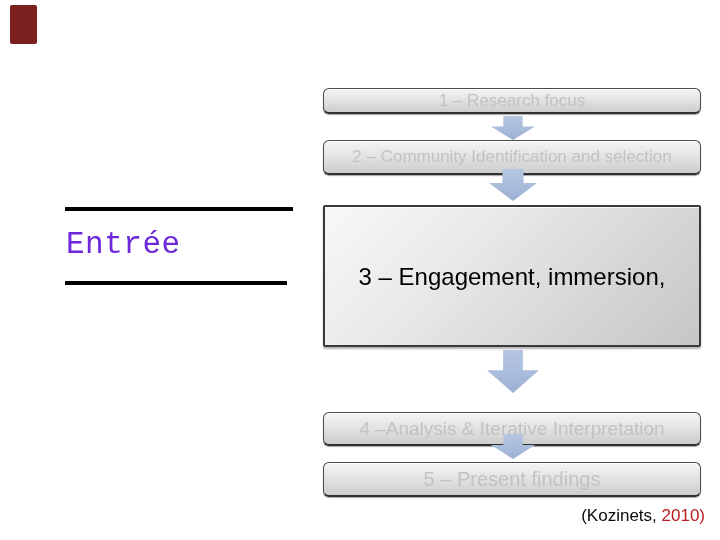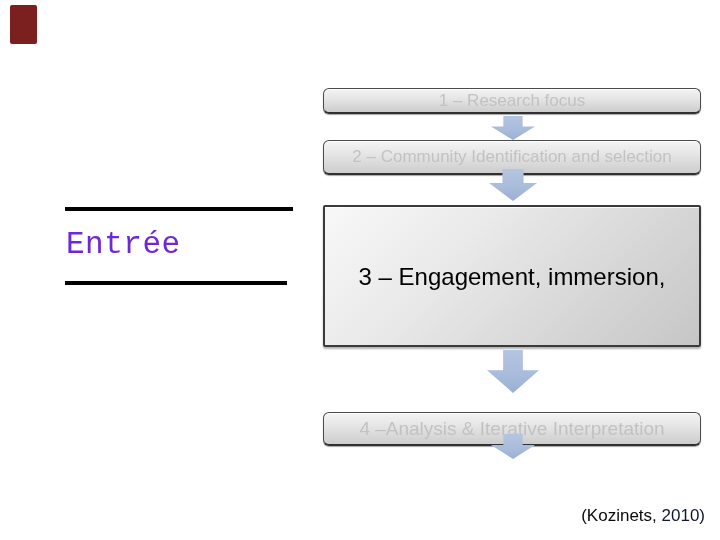--- a/index.html
+++ b/index.html
@@ -49,21 +49,21 @@
   .arrow-1{left:491px;top:116px;width:44px;height:24px;}
   .arrow-2{left:489px;top:169px;width:48px;height:32px;}
   .arrow-3{left:487px;top:350px;width:52px;height:43px;
     clip-path:polygon(31% 0, 69% 0, 69% 47%, 100% 47%, 50% 100%, 0 47%, 31% 47%);}
   .arrow-4{left:491px;top:434px;width:44px;height:25px;}
   
   .citation{
     position:absolute;right:15px;top:506px;font-size:17px;line-height:20px;
     color:#0a0a0a;white-space:nowrap;
   }
-  .citation .year{color:#0f172a;}
+  .citation .year{color:#b91c1c;}
 </style>
 </head>
 <body>
 
 <div class="slide">
 
   <div class="corner-mark"></div>
 
   <div class="rule rule-top"></div>
   <div class="entree-title">Entrée</div>
@@ -80,18 +80,19 @@
   <div class="step-box step-emphasis">
     <div>3 – Engagement, immersion,</div>
   </div>
 
   <div class="arrow arrow-3"></div>
 
   <div class="step-box step-4">4 –Analysis &amp; Iterative Interpretation</div>
 
   <div class="arrow arrow-4"></div>
 
+  <div class="step-box step-5">5 – Present findings</div>
 
   <div class="citation">
     <span class="author">(Kozinets,</span><span class="year"> 2010)</span>
   </div>
 
 </div>
 
 </body></html>

